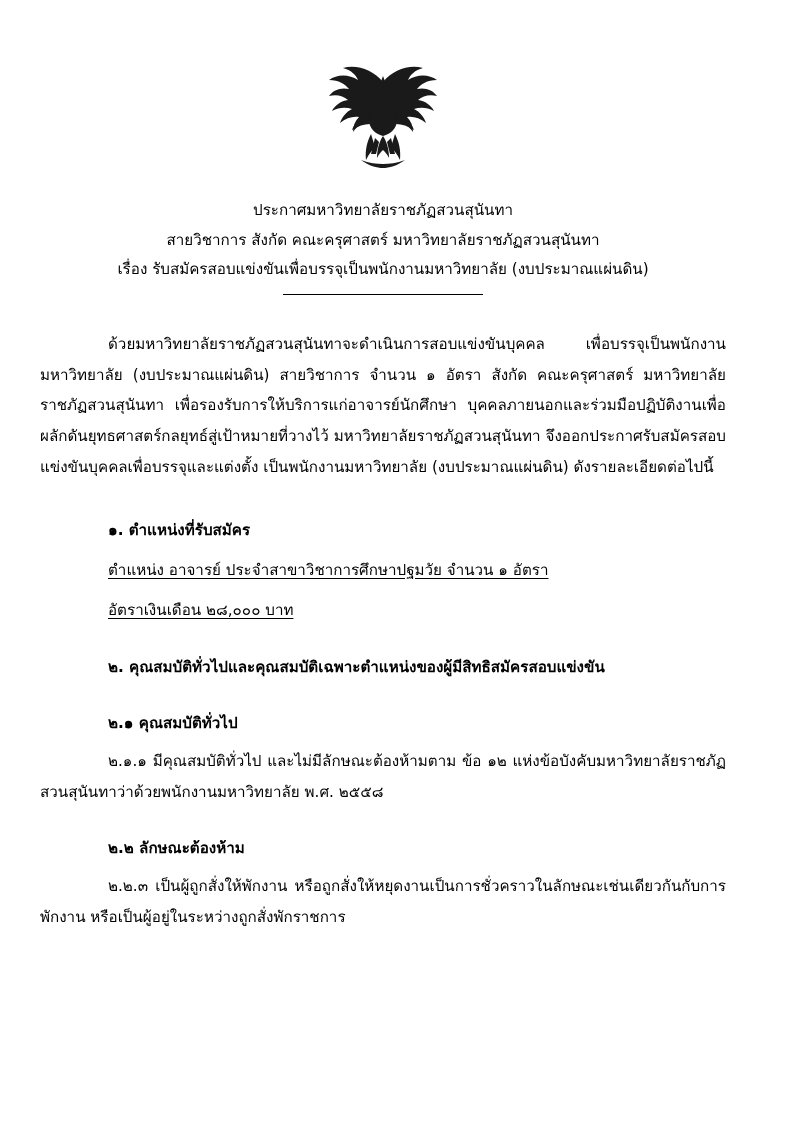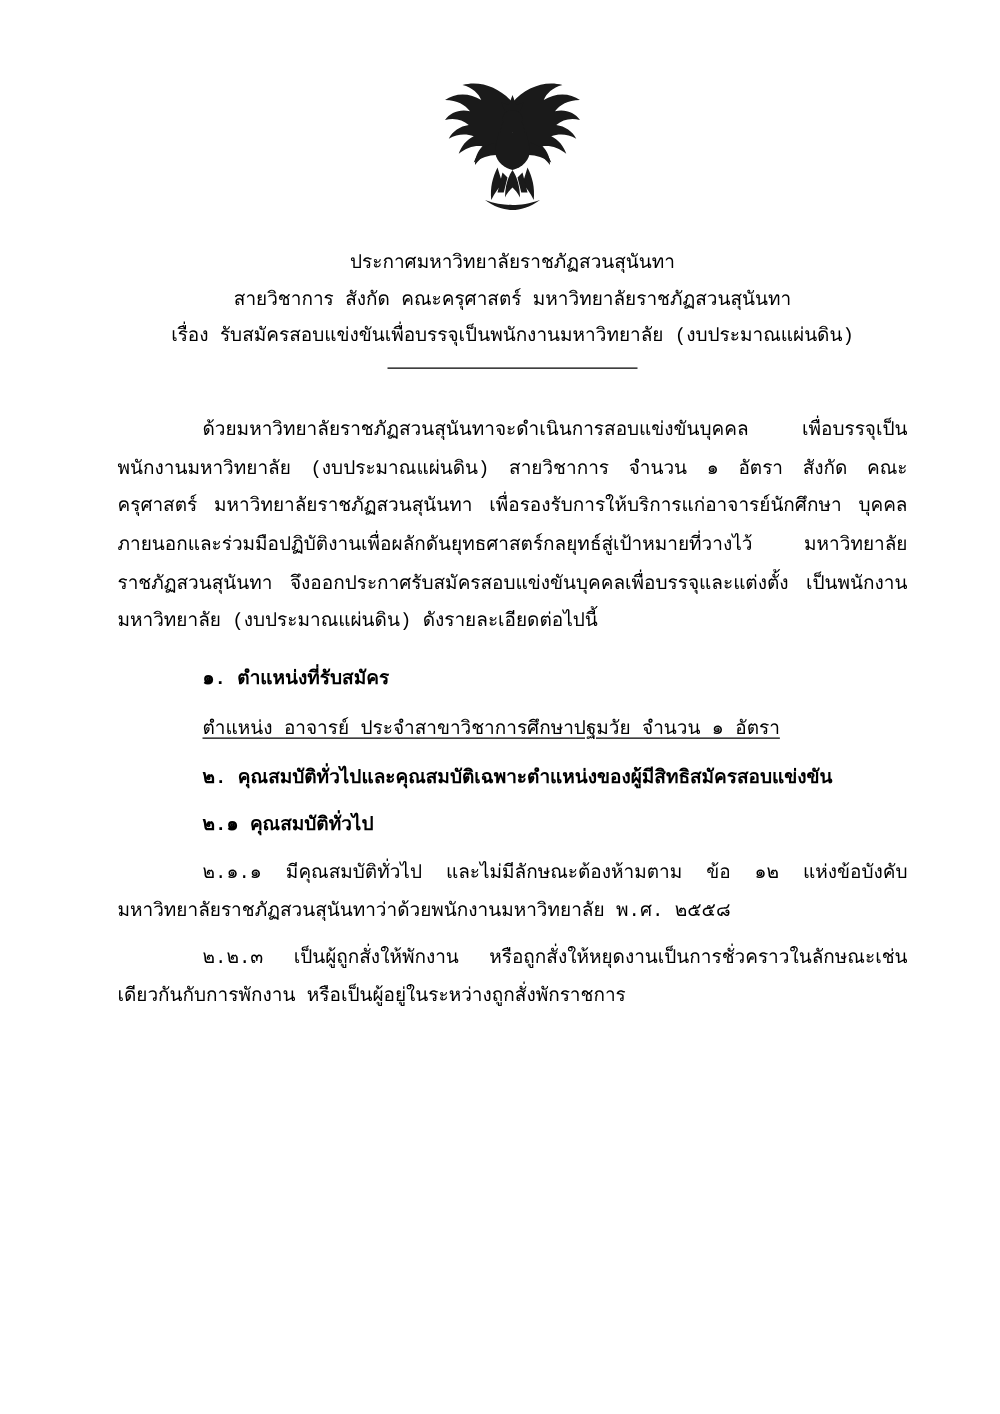--- a/index.html
+++ b/index.html
@@ -12,23 +12,22 @@
     height: 1131px;
     font-family: "DejaVu Sans", sans-serif;
     color: #000000;
     position: relative;
     overflow: hidden;
   }
   .page {
     width: 800px;
     height: 886px;
     box-sizing: border-box;
-    padding: 48px 74px 40px 94px;
+    padding: 48px 74px 40px 40px;
     position: relative;
-    font-family: Liberation Mono, monospace;
   }
 
   
   .emblem-wrap {
     display: flex;
     justify-content: center;
     align-items: flex-start;
     margin-top: 14px;
     margin-bottom: 22px;
   }
@@ -66,21 +65,21 @@
   p {
     margin: 0 0 0 0;
   }
   .para {
     text-indent: 68px;
     margin-bottom: 2px;
   }
   .heading-num {
     text-indent: 68px;
     font-weight: bold;
-    margin-top: 8px;
+    margin-top: 26px;
     margin-bottom: 2px;
   }
   .sub-item {
     text-indent: 68px;
     margin-top: 7px;
   }
   .underline-line {
     text-indent: 68px;
     margin-top: 9px;
   }
@@ -137,30 +136,37 @@
     <div class="spacer-sm"></div>
 
     <p class="heading-num">
       <span>๑.</span>
       <span>ตำแหน่งที่รับสมัคร</span>
     </p>
 
     <p class="underline-line">
       <span class="u">ตำแหน่ง อาจารย์ ประจำสาขาวิชาการศึกษาปฐมวัย จำนวน ๑ อัตรา</span>
     </p>
+    <p class="underline-line">
+      <span class="u">อัตราเงินเดือน ๒๘,๐๐๐ บาท</span>
+    </p>
 
     <p class="heading-num">
       <span>๒.</span>
       <span>คุณสมบัติทั่วไปและคุณสมบัติเฉพาะตำแหน่งของผู้มีสิทธิสมัครสอบแข่งขัน</span>
     </p>
 
     <p class="heading-num">
       <span>๒.๑</span>
       <span>คุณสมบัติทั่วไป</span>
     </p>
 
     <p class="sub-item">๒.๑.๑ มีคุณสมบัติทั่วไป และไม่มีลักษณะต้องห้ามตาม ข้อ ๑๒ แห่งข้อบังคับมหาวิทยาลัยราชภัฏสวนสุนันทาว่าด้วยพนักงานมหาวิทยาลัย พ.ศ. ๒๕๕๘</p>
 
+    <p class="heading-num">
+      <span>๒.๒</span>
+      <span>ลักษณะต้องห้าม</span>
+    </p>
 
     <p class="sub-item">๒.๒.๓ เป็นผู้ถูกสั่งให้พักงาน หรือถูกสั่งให้หยุดงานเป็นการชั่วคราวในลักษณะเช่นเดียวกันกับการพักงาน หรือเป็นผู้อยู่ในระหว่างถูกสั่งพักราชการ</p>
 
   </div>
 </div>
 
 </body></html>

